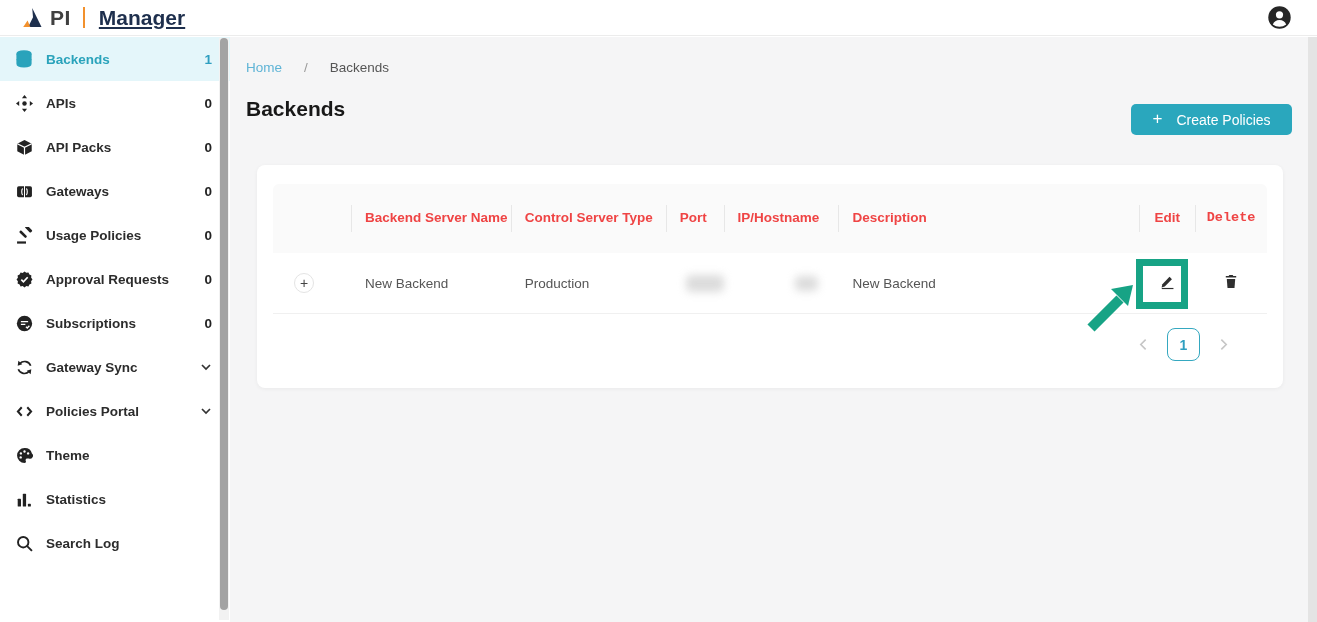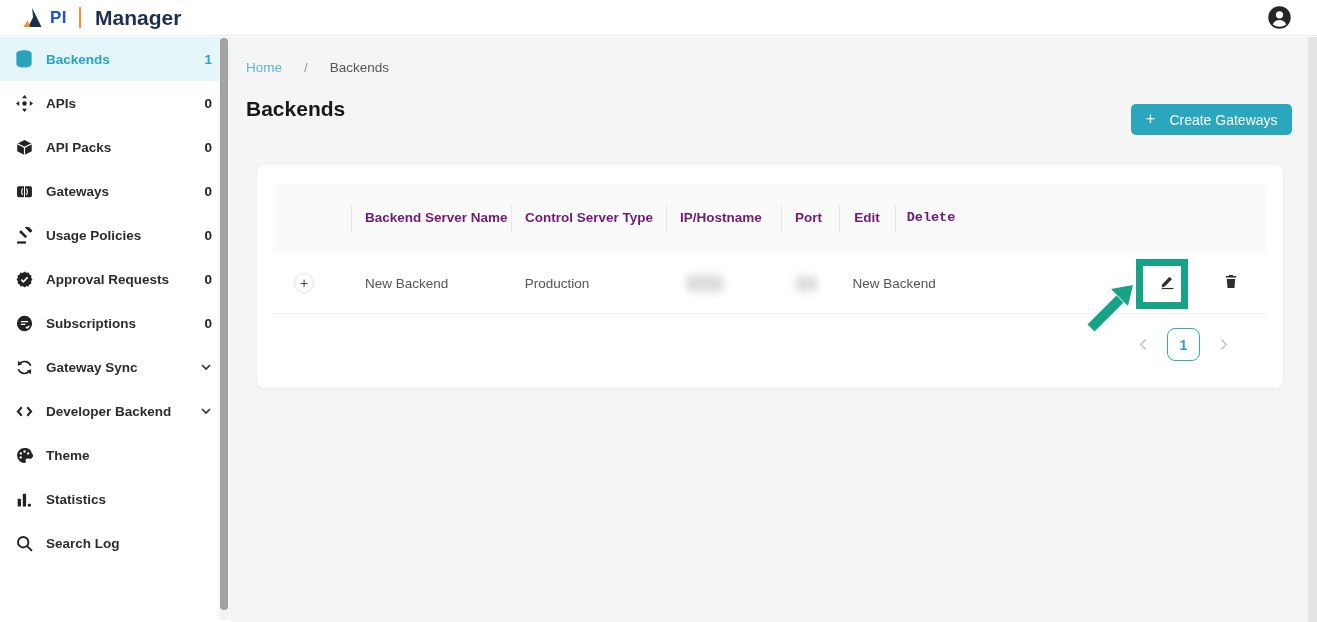--- a/index.html
+++ b/index.html
@@ -5,23 +5,23 @@
   * { margin:0; padding:0; box-sizing:border-box; }
   html,body { width:1317px; height:622px; overflow:hidden; background:#fff;
               font-family:"Liberation Sans", sans-serif; }
 
   
   .topbar { position:absolute; left:0; top:0; width:1317px; height:36px; background:#fff;
             border-bottom:1px solid #ececec; display:flex; align-items:center;
             padding:0 22px; z-index:5; }
   .logo { display:flex; align-items:center; gap:7px; }
   .logo-mark { display:flex; align-items:flex-end; }
-  .logo-pi { font-size:17px; font-weight:bold; color:#1d4ed8; letter-spacing:.5px; margin-left:1px; }
+  .logo-pi { font-size:21px; font-weight:bold; color:#404040; letter-spacing:.5px; margin-left:1px; }
   .logo-divider { width:2px; height:21px; background:#f2912d; margin:0 7px 0 5px; }
-  .logo-name { font-size:21px; font-weight:bold; color:#1e2f4d; }
+  .logo-name { font-size:21px; font-weight:bold; color:#1e2f4d;text-decoration:underline; }
   .avatar { margin-left:auto; margin-right:3px; width:25px; height:25px; cursor:pointer; }
 
   
   .sidebar { position:absolute; left:0; top:37px; width:230px; height:585px; background:#fff; }
   .side-scroll-track { position:absolute; right:1px; top:1px; bottom:2px; width:10px; background:#f2f2f2; }
   .side-scroll-thumb { position:absolute; left:1px; right:1px; top:0; height:572px; background:#a3a3a3; border-radius:6px; }
   .nav-item { height:44px; display:flex; align-items:center; padding:0 18px 0 15px; cursor:pointer; color:#2c2c2c; }
   .nav-item .nav-icon { width:18px; height:18px; display:flex; align-items:center; justify-content:center; flex:none; }
   .nav-item .nav-label { margin-left:13px; font-size:13.5px; font-weight:600; }
   .nav-item .nav-count { margin-left:auto; font-size:13.5px; font-weight:600; color:#222; }
@@ -43,21 +43,21 @@
 
   .create-btn { position:absolute; right:25px; top:67px; width:161px; height:31px; background:#2aa7bd;
                 border:none; border-radius:5px; color:#fff; font-size:14px; font-family:inherit;
                 display:flex; align-items:center; justify-content:center; gap:14px; cursor:pointer; }
   .create-btn .plus { font-size:17px; font-weight:400; line-height:1; position:relative; top:-1px; }
 
   
   .card { position:absolute; left:27px; top:128px; width:1026px; height:223px; background:#fff;
           border-radius:8px; box-shadow:0 1px 4px rgba(0,0,0,.05); padding:19px 16px 0 16px; }
   .thead { display:flex; background:#fafafa; border-radius:6px 6px 0 0; height:69px; align-items:center; }
-  .th { font-size:13.5px; font-weight:bold; color:#701a75; padding-left:14px; position:relative;
+  .th { font-size:13.5px; font-weight:bold; color:#ef4444; padding-left:14px; position:relative;
         display:flex; align-items:center; height:100%; line-height:1.55; }
   .th:not(:first-child)::before { content:""; position:absolute; left:0; top:21px; width:1px; height:27px; background:#e7e7e7; }
   .trow { display:flex; align-items:center; height:61px; border-bottom:1px solid #f0f0f0; font-size:13.5px; color:#555; }
   .td { padding-left:14px; display:flex; align-items:center; }
   .c-expand { width:78px; }
   .c-name   { width:160px; }
   .c-type   { width:155px; }
   .c-ip     { width:115px; }
   .c-port   { width:58px; }
   .c-desc   { width:301px; }
@@ -212,21 +212,21 @@
         </svg>
     </span>
   </div>
 
   <div class="nav-item">
     <span class="nav-icon">
       <svg width="17" height="17" viewBox="0 0 16 16">
         <path class="themable" d="M5.4 4L1.8 8l3.6 4M10.6 4l3.6 4-3.6 4" fill="none" stroke="#222" stroke-width="1.9"></path>
       </svg>
     </span>
-    <span class="nav-label">Developer Backend</span>
+    <span class="nav-label">Policies Portal</span>
     <span class="nav-chevron">
       <svg width="12" height="12" viewBox="0 0 12 12">
           <path d="M2 4l4 4 4-4" fill="none" stroke="#333" stroke-width="1.7"></path>
         </svg>
     </span>
   </div>
 
 
   <div class="nav-item">
     <span class="nav-icon">
@@ -272,31 +272,32 @@
   <div class="breadcrumb">
     <span class="crumb-home">Home</span>
     <span class="crumb-sep">/</span>
     <span class="crumb-current">Backends</span>
   </div>
 
   <h1 class="page-title">Backends</h1>
 
   <button class="create-btn">
     <span class="plus">+</span>
-    <span>Create Gateways</span>
+    <span>Create Policies</span>
   </button>
 
   <section class="card">
 
     <div class="thead">
       <div class="th c-expand"></div>
       <div class="th c-name">Backend Server Name</div>
       <div class="th c-type">Control Server Type</div>
+      <div class="th c-port">Port</div>
       <div class="th c-ip">IP/Hostname</div>
-      <div class="th c-port">Port</div>
+      <div class="th c-desc">Description</div>
       <div class="th c-edit">Edit</div>
       <div class="th c-del">Delete</div>
     </div>
 
     <div class="trow">
       <div class="td c-expand">
         <button class="expand-btn">+</button>
       </div>
       <div class="td c-name">New Backend</div>
       <div class="td c-type">Production</div>

